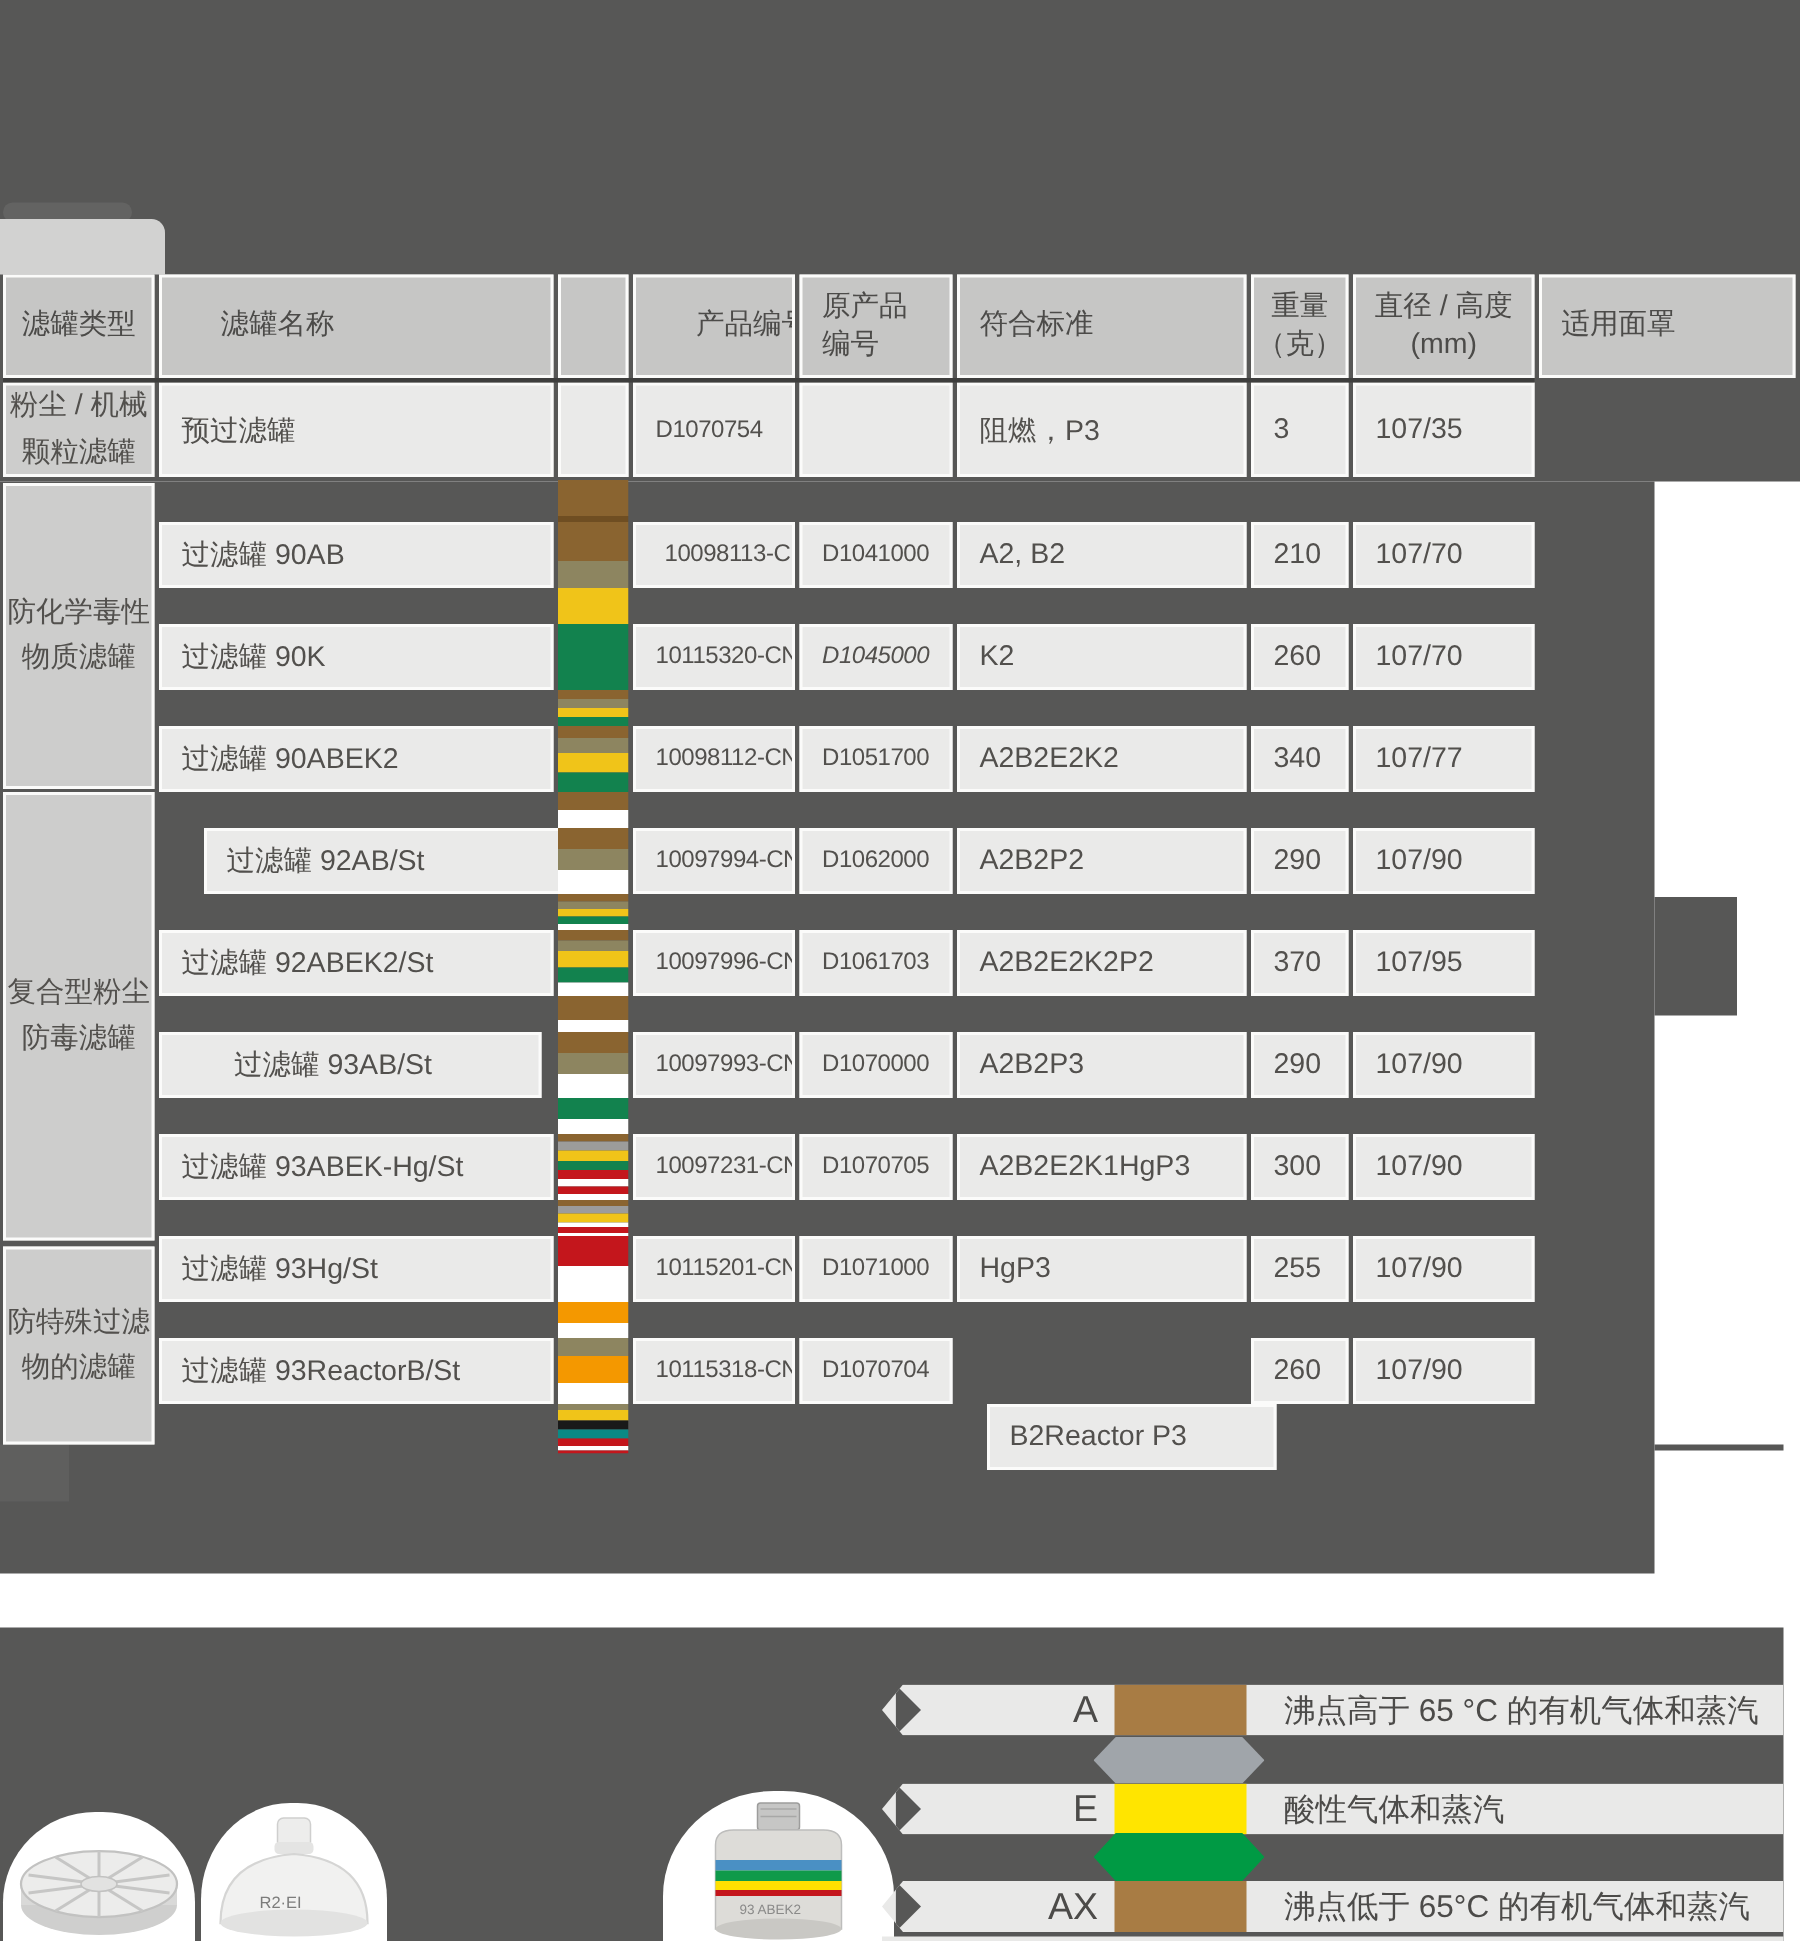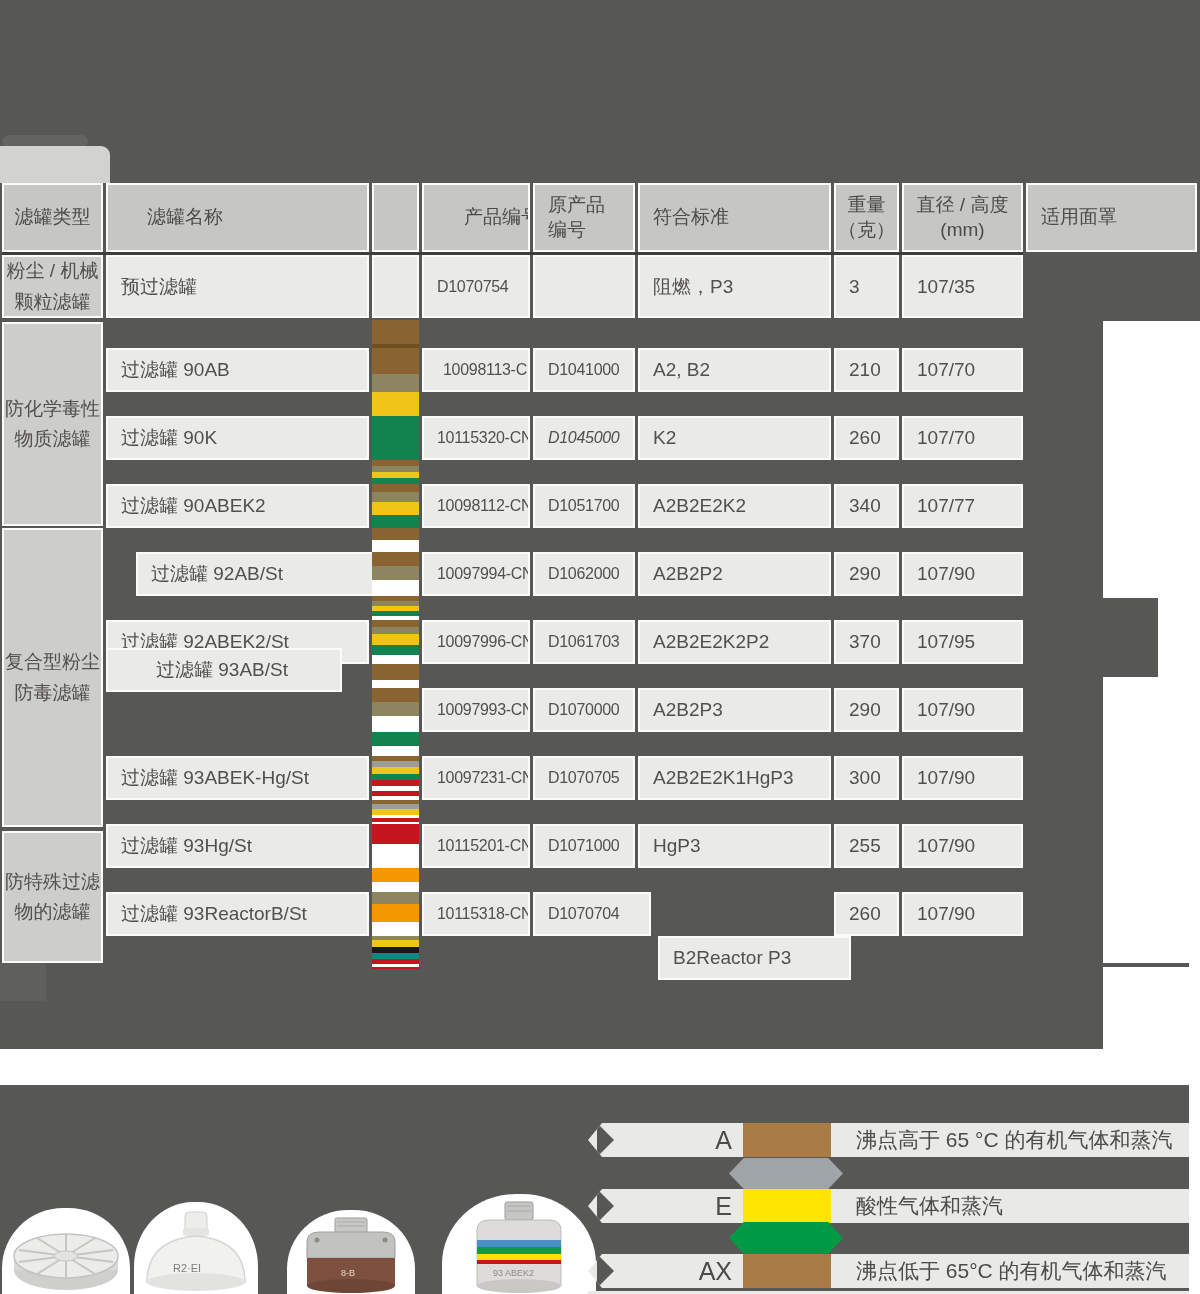--- a/index.html
+++ b/index.html
@@ -146,41 +146,41 @@
       <div class="cell num" style="left: 533px; top: 552px; width: 102px; height: 44px;">D1062000</div>
       <div class="cell" style="left: 638px; top: 552px; width: 193px; height: 44px;">A2B2P2</div>
       <div class="cell" style="left: 834px; top: 552px; width: 65px; height: 44px;">290</div>
       <div class="cell" style="left: 902px; top: 552px; width: 121px; height: 44px;">107/90</div>
       <div class="cell" style="left: 106px; top: 620px; width: 263px; height: 44px;">过滤罐 92ABEK2/St</div>
       <div class="cell num" style="left: 422px; top: 620px; width: 108px; height: 44px;">10097996-CN</div>
       <div class="cell num" style="left: 533px; top: 620px; width: 102px; height: 44px;">D1061703</div>
       <div class="cell" style="left: 638px; top: 620px; width: 193px; height: 44px;">A2B2E2K2P2</div>
       <div class="cell" style="left: 834px; top: 620px; width: 65px; height: 44px;">370</div>
       <div class="cell" style="left: 902px; top: 620px; width: 121px; height: 44px;">107/95</div>
-      <div class="cell" style="left: 106px; top: 648px; width: 236px; height: 44px; padding-left: 48px;">过滤罐 93AB/St</div>
+      <div class="cell" style="left: 106px; top: 688px; width: 255px; height: 44px; padding-left: 48px;">过滤罐 93AB/St</div>
       <div class="cell num" style="left: 422px; top: 688px; width: 108px; height: 44px;">10097993-CN</div>
       <div class="cell num" style="left: 533px; top: 688px; width: 102px; height: 44px;">D1070000</div>
       <div class="cell" style="left: 638px; top: 688px; width: 193px; height: 44px;">A2B2P3</div>
       <div class="cell" style="left: 834px; top: 688px; width: 65px; height: 44px;">290</div>
       <div class="cell" style="left: 902px; top: 688px; width: 121px; height: 44px;">107/90</div>
       <div class="cell" style="left: 106px; top: 756px; width: 263px; height: 44px;">过滤罐 93ABEK-Hg/St</div>
       <div class="cell num" style="left: 422px; top: 756px; width: 108px; height: 44px;">10097231-CN</div>
       <div class="cell num" style="left: 533px; top: 756px; width: 102px; height: 44px;">D1070705</div>
       <div class="cell" style="left: 638px; top: 756px; width: 193px; height: 44px;">A2B2E2K1HgP3</div>
       <div class="cell" style="left: 834px; top: 756px; width: 65px; height: 44px;">300</div>
       <div class="cell" style="left: 902px; top: 756px; width: 121px; height: 44px;">107/90</div>
       <div class="cell" style="left: 106px; top: 824px; width: 263px; height: 44px;">过滤罐 93Hg/St</div>
       <div class="cell num" style="left: 422px; top: 824px; width: 108px; height: 44px;">10115201-CN</div>
       <div class="cell num" style="left: 533px; top: 824px; width: 102px; height: 44px;">D1071000</div>
       <div class="cell" style="left: 638px; top: 824px; width: 193px; height: 44px;">HgP3</div>
       <div class="cell" style="left: 834px; top: 824px; width: 65px; height: 44px;">255</div>
       <div class="cell" style="left: 902px; top: 824px; width: 121px; height: 44px;">107/90</div>
       <div class="cell" style="left: 106px; top: 892px; width: 263px; height: 44px;">过滤罐 93ReactorB/St</div>
       <div class="cell num" style="left: 422px; top: 892px; width: 108px; height: 44px;">10115318-CN</div>
-      <div class="cell num" style="left: 533px; top: 892px; width: 118px; height: 44px;">D1070704</div>
+      <div class="cell num" style="left: 533px; top: 892px; width: 102px; height: 44px;">D1070704</div>
       <div class="cell" style="left: 658px; top: 892px; width: 193px; height: 44px; margin-top: 44px;">B2Reactor P3</div>
       <div class="cell" style="left: 834px; top: 892px; width: 65px; height: 44px;">260</div>
       <div class="cell" style="left: 902px; top: 892px; width: 121px; height: 44px;">107/90</div>
       <div class="bandwrap" style="left: 372px; top: 320px; width: 47px; height: 28px;">
         <div class="stripe" style="height: 85.7143%; background: rgb(138, 100, 48);"></div>
         <div class="stripe" style="height: 14.2857%; background: rgb(111, 78, 34);"></div>
       </div>
       <div class="bandwrap" style="left: 372px; top: 348px; width: 47px; height: 44px;">
         <div class="stripe" style="height: 59.0909%; background: rgb(138, 100, 48);"></div>
         <div class="stripe" style="height: 40.9091%; background: rgb(141, 133, 96);"></div>
@@ -299,33 +299,20 @@
   </div>
   <div class="blob" style="left:134px;top:1202px;width:124px;height:92px;">
     <svg width="114" height="84" viewBox="0 0 114 84">
       <rect x="46" y="2" width="22" height="20" rx="4" fill="#ededec" stroke="#cfcfce"></rect>
       <rect x="44" y="18" width="26" height="8" rx="3" fill="#e4e4e3"></rect>
       <path d="M8 72 Q8 30 57 26 Q106 30 106 72 Z" fill="#f1f1f0" stroke="#d5d5d4" stroke-width="1.5"></path>
       <ellipse cx="57" cy="72" rx="49" ry="9" fill="#e2e2e1"></ellipse>
       <text x="34" y="62" font-size="11" fill="#7c7c7b" font-family="Liberation Sans,sans-serif">R2·EI</text>
     </svg>
   </div>
-  <div class="blob" style="left:287px;top:1210px;width:128px;height:84px;">
-    <svg width="112" height="78" viewBox="0 0 112 78">
-      <rect x="40" y="2" width="32" height="16" rx="2" fill="#c8c8c7" stroke="#9d9d9c"></rect>
-      <line x1="42" y1="6" x2="70" y2="6" stroke="#a8a8a7"></line>
-        <line x1="42" y1="10" x2="70" y2="10" stroke="#a8a8a7"></line>
-      <path d="M12 26 Q12 16 24 16 L88 16 Q100 16 100 26 L100 42 L12 42 Z" fill="#c2c2c1" stroke="#9d9d9c"></path>
-      <circle cx="22" cy="24" r="2.5" fill="#8a8a89"></circle>
-        <circle cx="90" cy="24" r="2.5" fill="#8a8a89"></circle>
-      <rect x="12" y="42" width="88" height="28" fill="#7d5040"></rect>
-      <ellipse cx="56" cy="70" rx="44" ry="7" fill="#6e4636"></ellipse>
-      <text x="46" y="60" font-size="9" fill="#e8d8c8" font-family="Liberation Sans,sans-serif">8-B</text>
-    </svg>
-  </div>
   <div class="blob" style="left:442px;top:1194px;width:154px;height:100px;">
     <svg width="128" height="94" viewBox="0 0 128 94">
       <rect x="50" y="2" width="28" height="18" rx="2" fill="#c6c6c5" stroke="#9d9d9c"></rect>
       <line x1="52" y1="6" x2="76" y2="6" stroke="#a8a8a7"></line>
         <line x1="52" y1="11" x2="76" y2="11" stroke="#a8a8a7"></line>
       <path d="M22 30 Q22 20 34 20 L94 20 Q106 20 106 30 L106 86 L22 86 Z" fill="#dddcd8" stroke="#bdbdbc"></path>
       <rect x="22" y="40" width="84" height="7" fill="#4a90c4"></rect>
       <rect x="22" y="47" width="84" height="7" fill="#0f9a4a"></rect>
       <rect x="22" y="54" width="84" height="6" fill="#ffe000"></rect>
       <rect x="22" y="60" width="84" height="4" fill="#c4161c"></rect>

